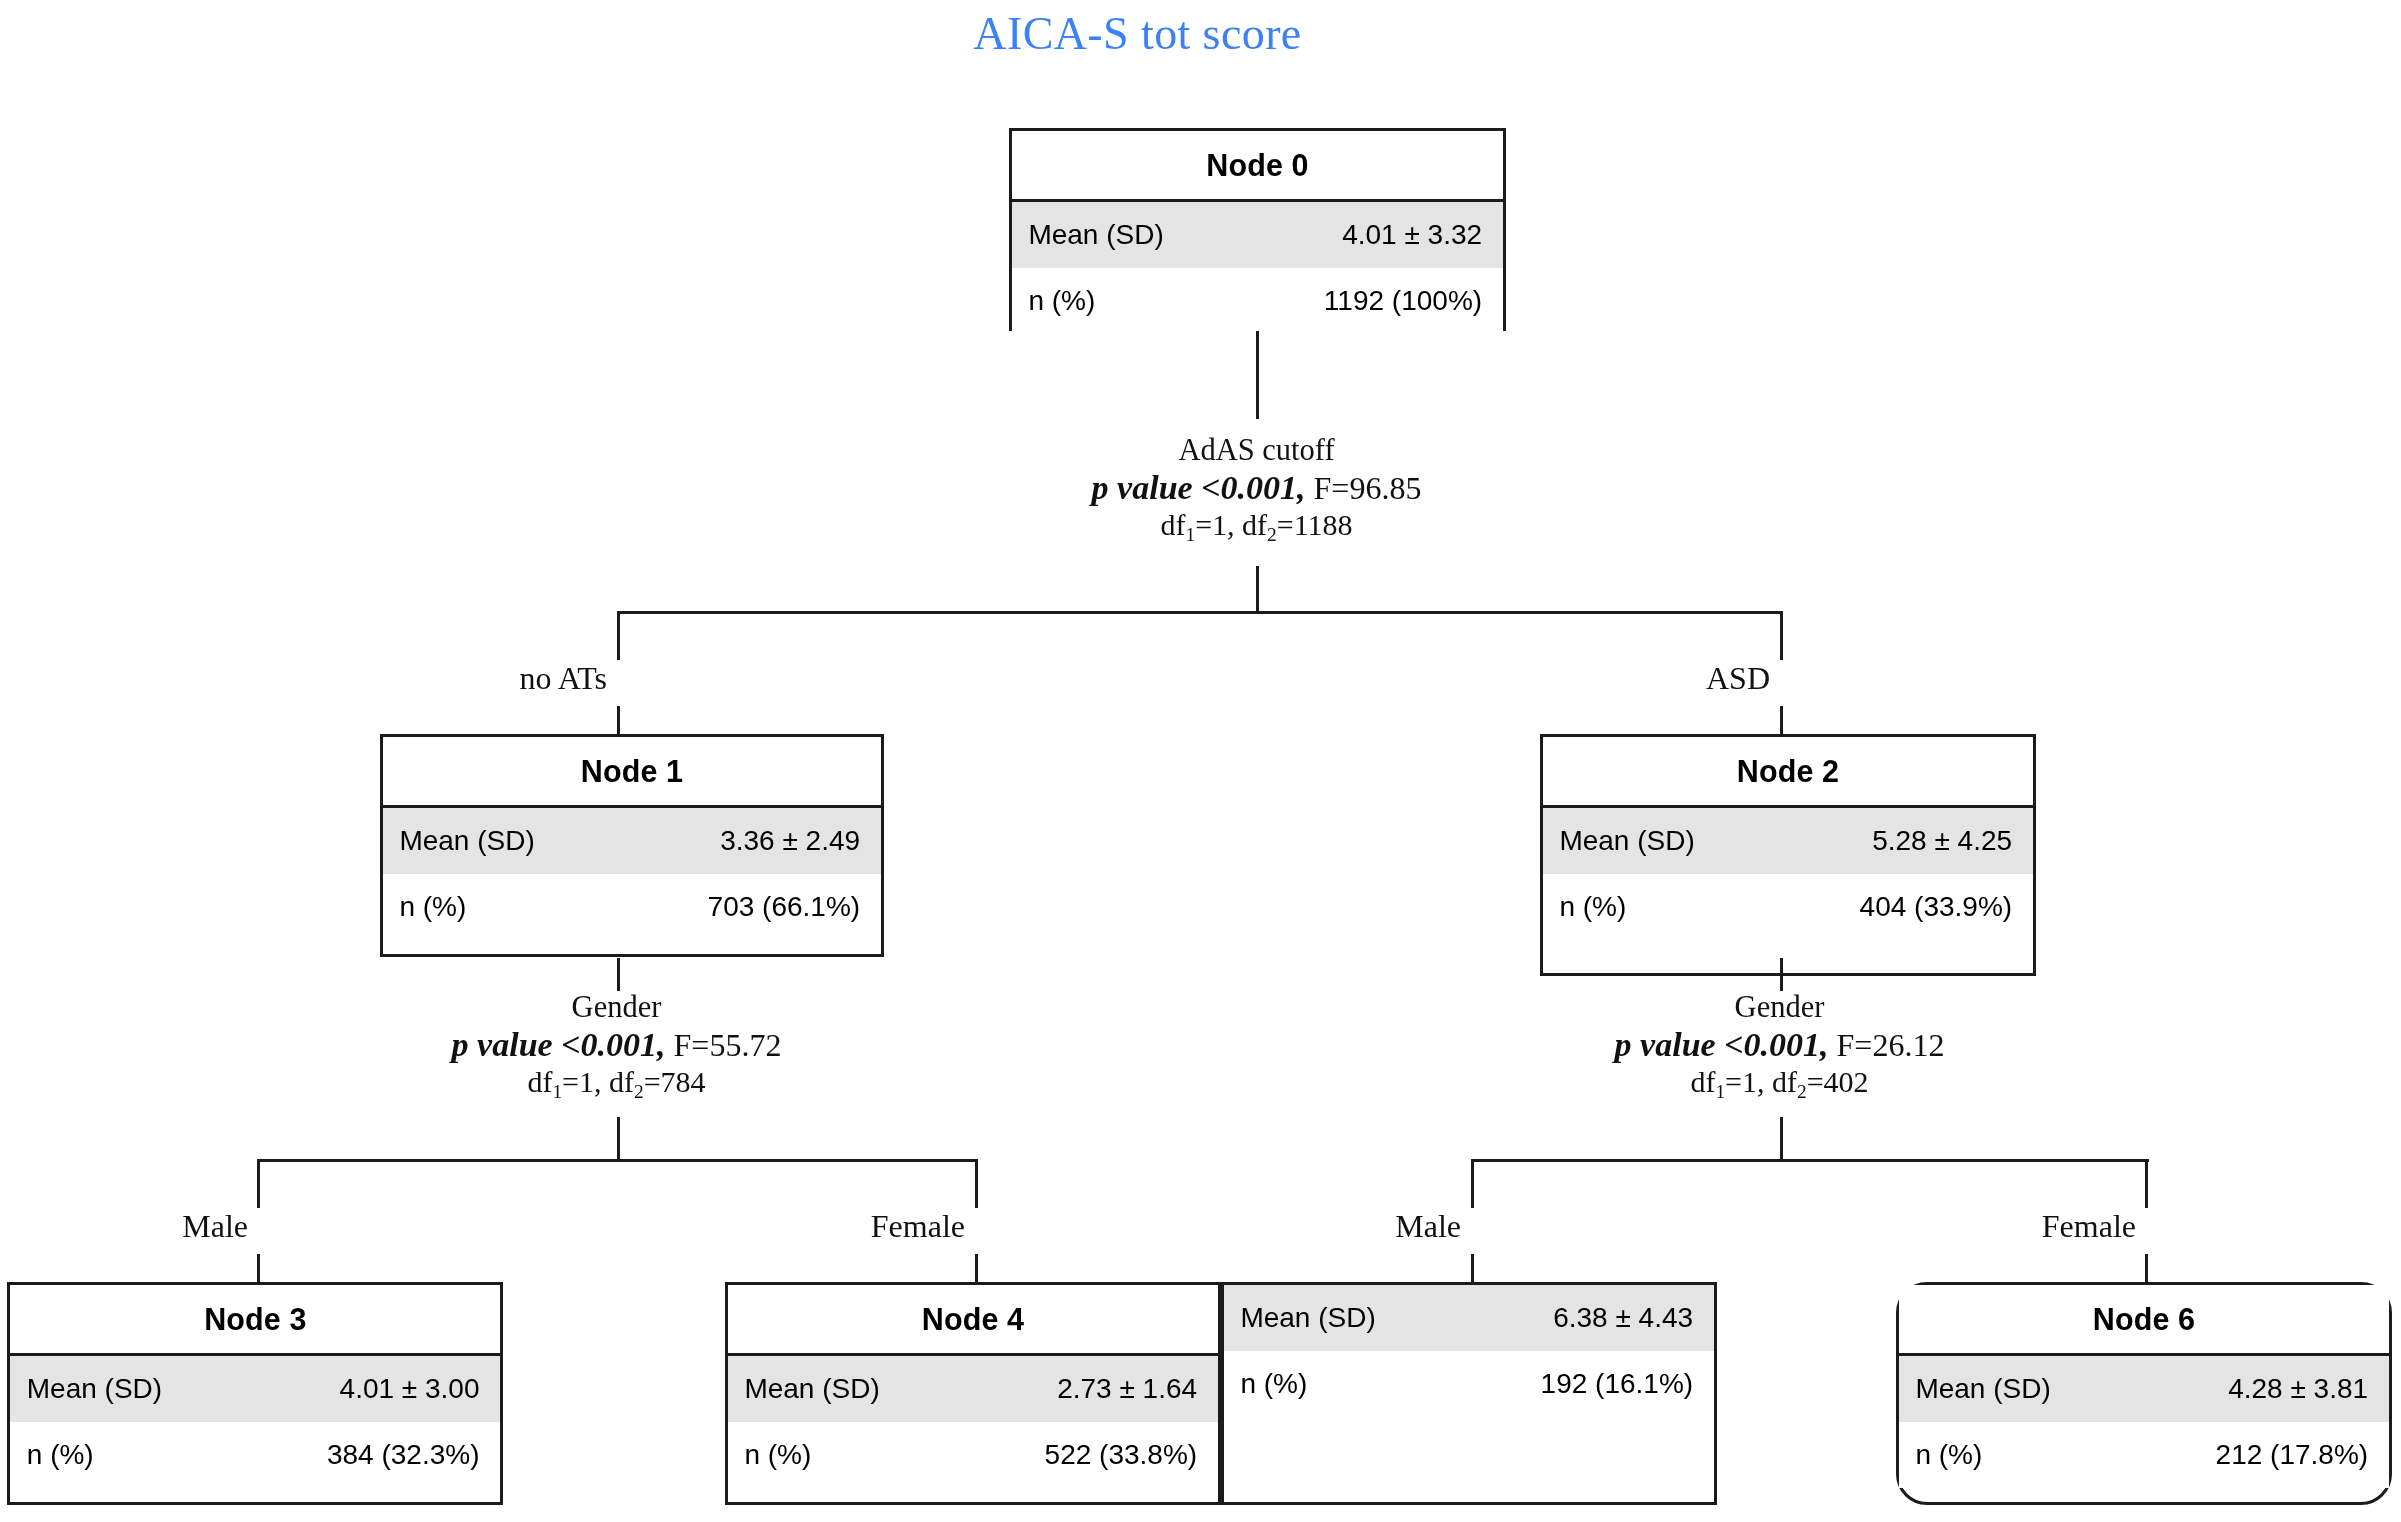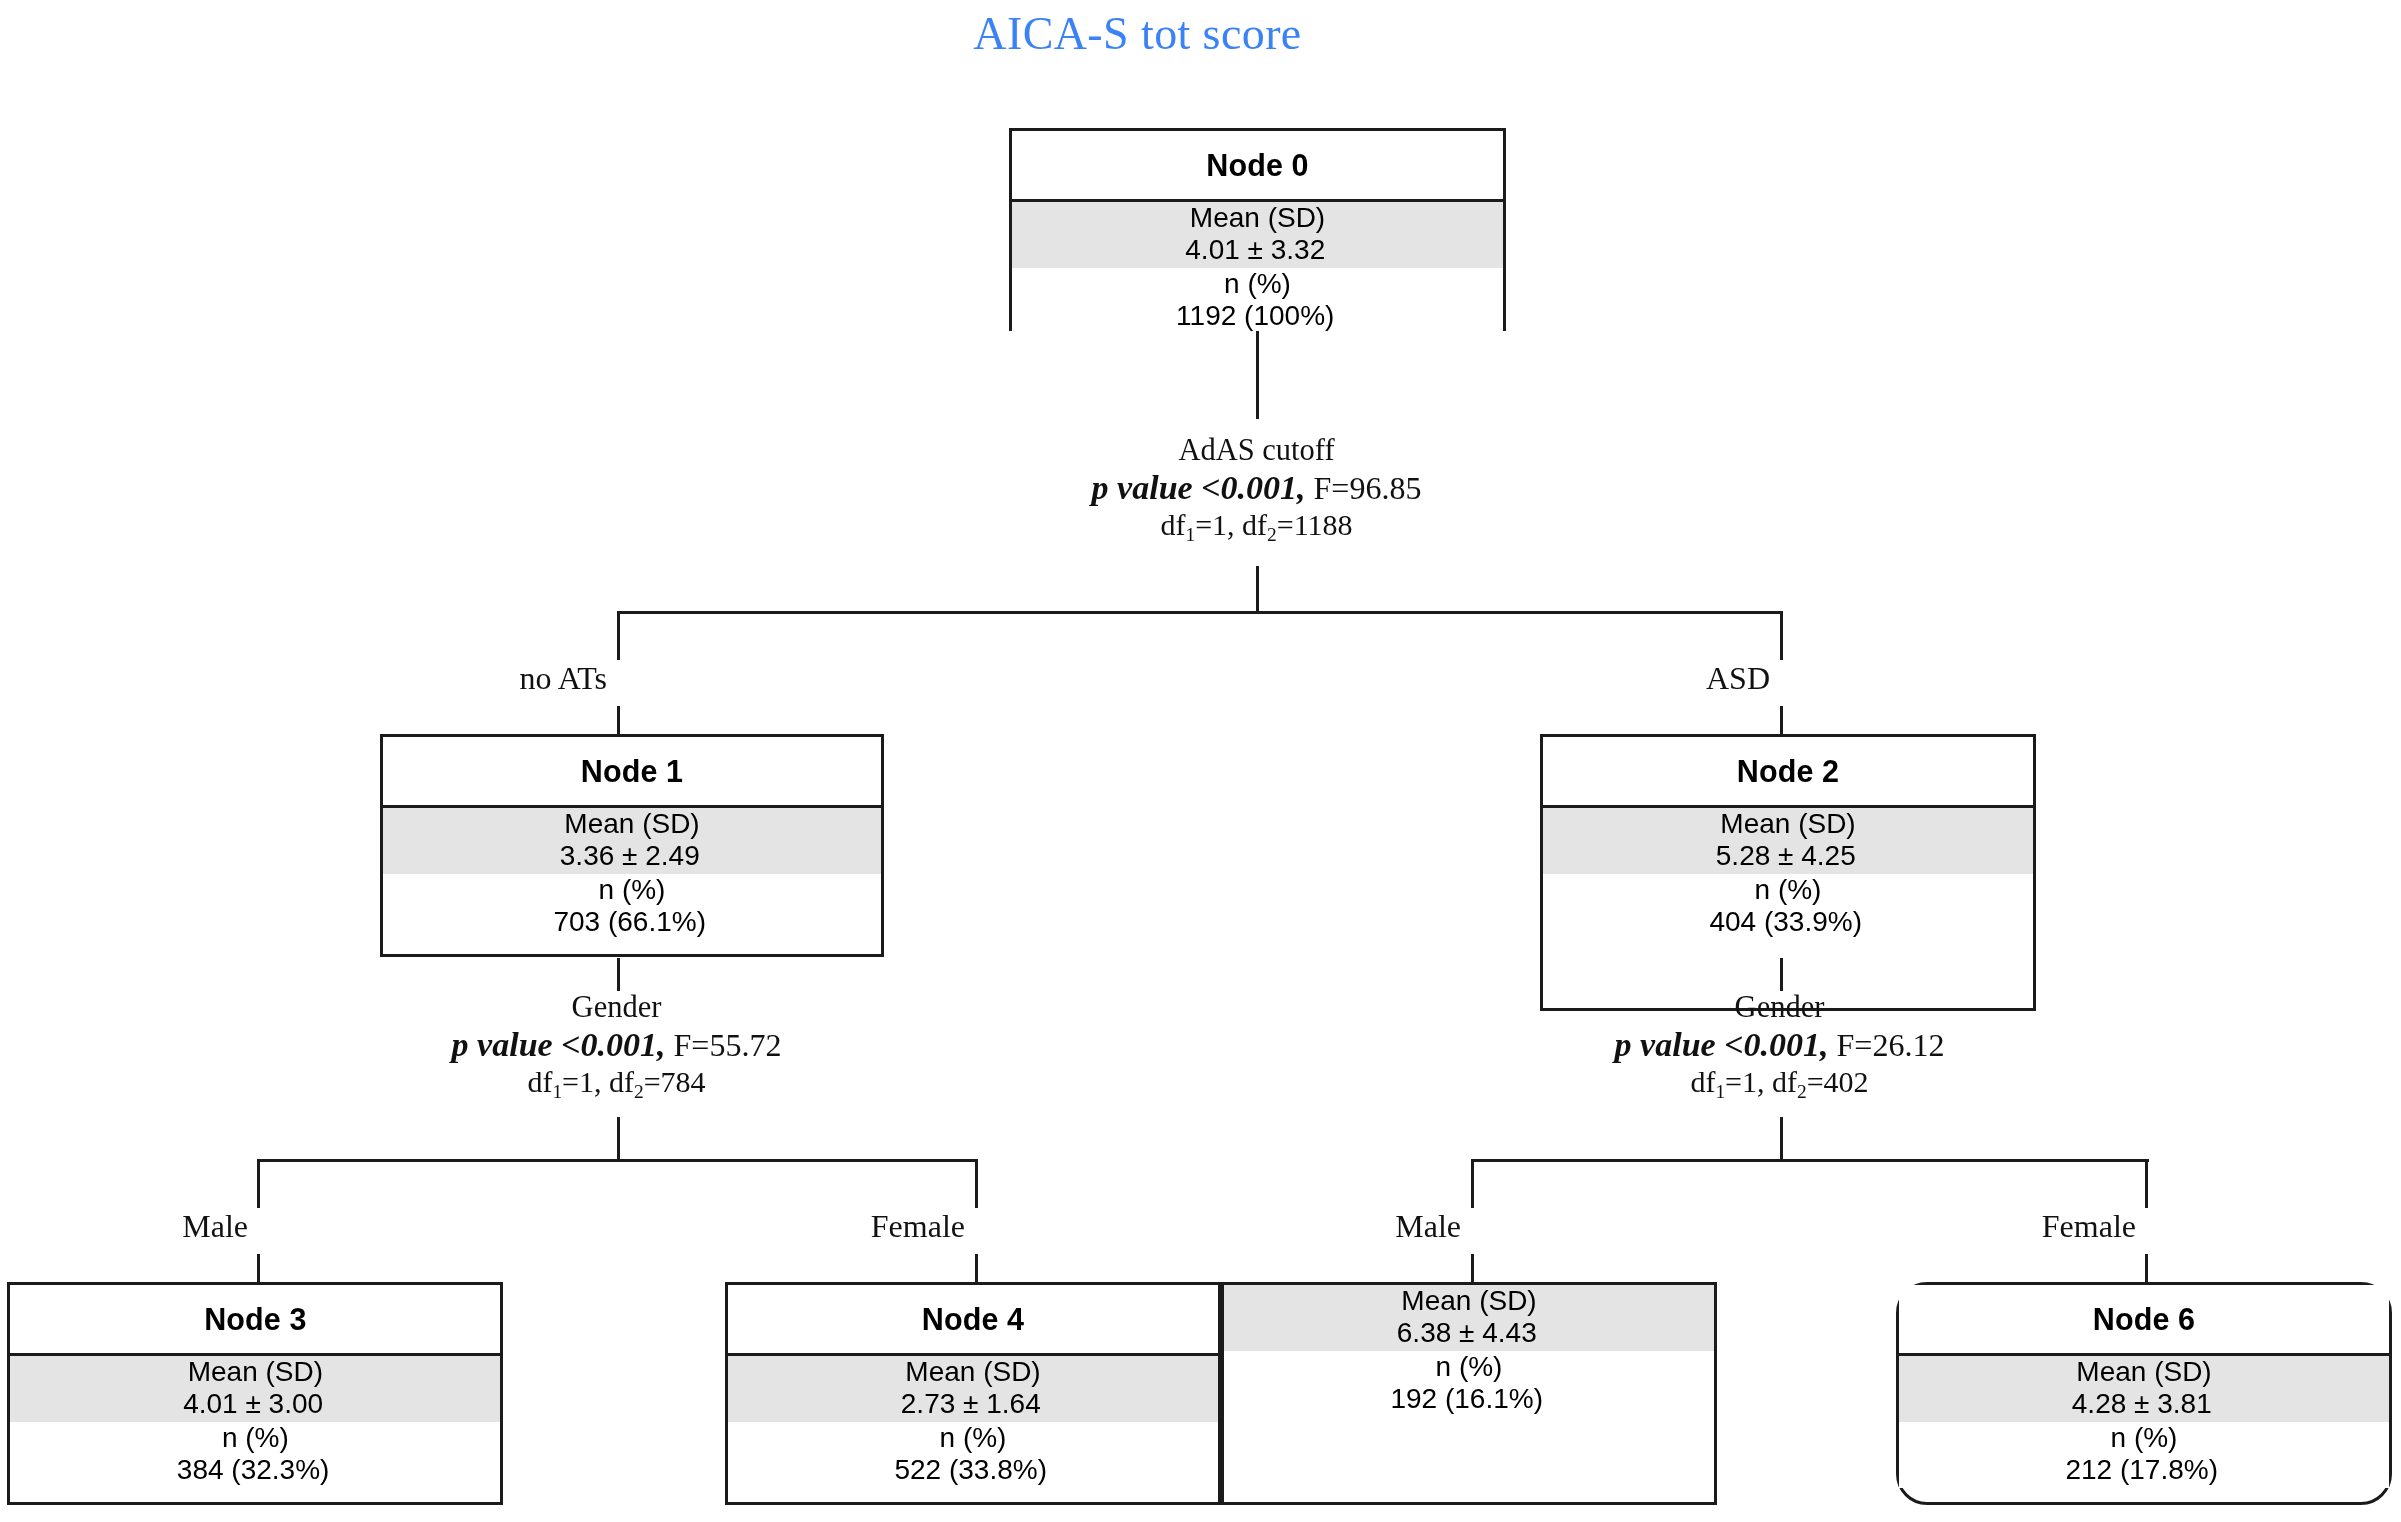--- a/index.html
+++ b/index.html
@@ -49,21 +49,20 @@
     color: #000000;
     letter-spacing: 0.1px;
   }
   .node-row {
     height: 66px;
     display: flex;
     align-items: center;
     padding: 0 16.4px;
     font-size: 28px;
     color: #000000;
-    flex-direction: column;
   }
   .node-row.shaded { background: #e4e4e4; }
   .node-row.plain  { background: #ffffff; }
   .row-label {
     flex: 0 0 auto;
     text-align: left;
     white-space: nowrap;
   }
   .row-value {
     flex: 1 1 auto;
@@ -176,21 +175,21 @@
     <div class="node-row shaded">
       <span class="row-label">Mean (SD)</span>
       <span class="row-value">3.36 ±  2.49</span>
     </div>
     <div class="node-row plain">
       <span class="row-label">n (%)</span>
       <span class="row-value">703 (66.1%)</span>
     </div>
   </div>
 
-  <div class="node-box" style="left:1540px; top:734px; width:496px; height:277px;">
+  <div class="node-box" style="left:1540px; top:734px; width:496px; height:242px;">
     <div class="node-header">Node 2</div>
     <div class="node-row shaded">
       <span class="row-label">Mean (SD)</span>
       <span class="row-value">5.28 ±  4.25</span>
     </div>
     <div class="node-row plain">
       <span class="row-label">n (%)</span>
       <span class="row-value">404 (33.9%)</span>
     </div>
   </div>

